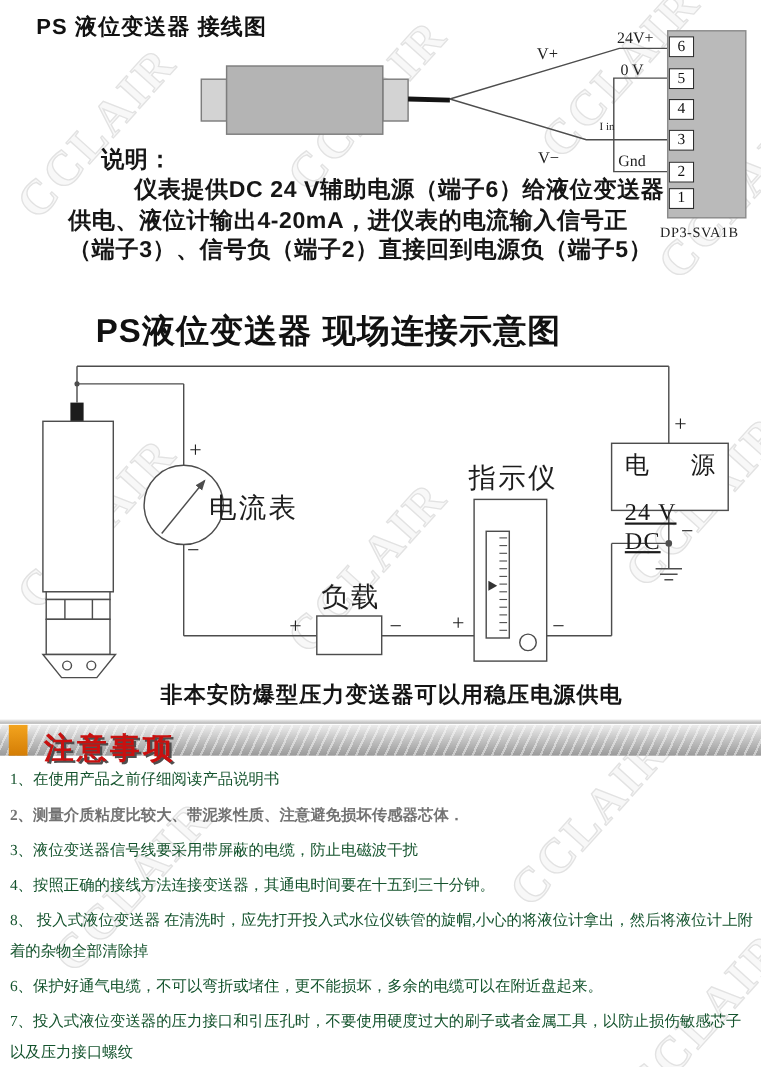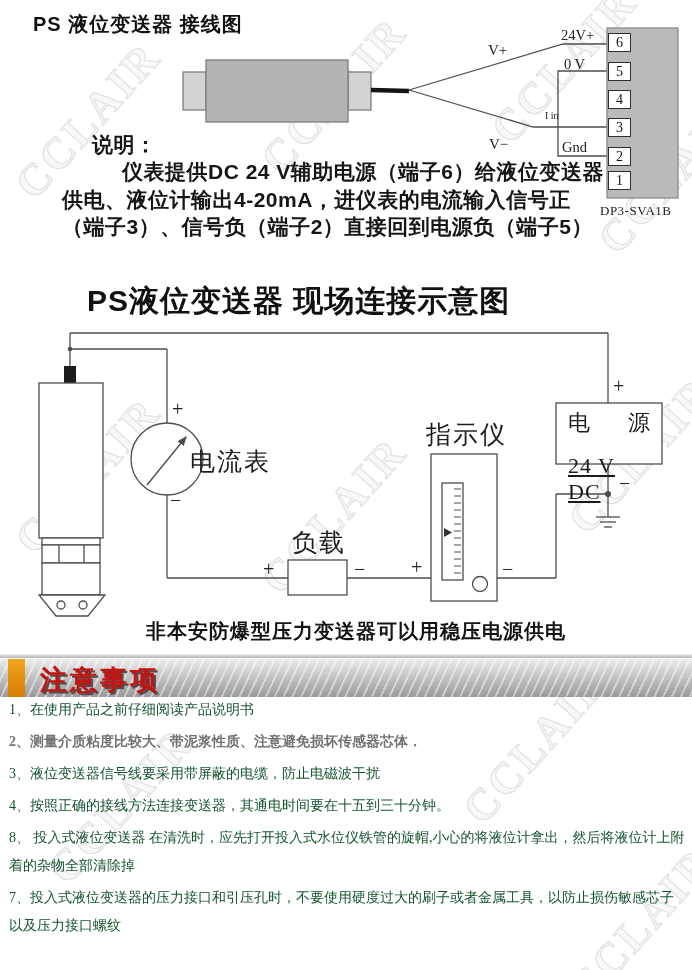--- a/index.html
+++ b/index.html
@@ -21,21 +21,21 @@
         font-family:"Liberation Serif",serif;font-size:14px;color:#111;}
   .explain{font-weight:bold;color:#161616;font-size:21px;letter-spacing:0.5px;}
   .power-txt{display:flex;flex-direction:column;box-sizing:border-box;
              padding:5px 12px 0;font-family:"Liberation Serif",serif;font-size:22px;color:#1b1b1b;}
   .power-row1{display:flex;justify-content:space-between;}
   .power-row2{text-align:left;letter-spacing:1px;margin-top:15px;text-decoration:underline;}
   .footnote{width:672px;left:20px;text-align:center;font-weight:bold;font-size:20px;
             color:#141414;letter-spacing:1px;}
   .strip{left:0;top:654px;width:692px;height:4px;z-index:2;
          background:linear-gradient(180deg,#f0f0f0,#b2b2b2);}
-  .banner{left:0;top:659px;width:692px;height:38px;z-index:2;
+  .banner{left:0;top:659px;width:692px;height:28px;z-index:2;
      background:
        repeating-linear-gradient(115deg,rgba(255,255,255,0.45) 0 2px,rgba(255,255,255,0) 2px 8px),
        linear-gradient(180deg,#ececec 0%,#bdbdbd 55%,#9a9a9a 100%);}
   .banner-accent{position:absolute;left:8px;top:0;bottom:0;width:17px;
        background:linear-gradient(180deg,#f3a41e,#d47d05);}
   .banner-title{position:absolute;left:40px;top:3px;font-size:27px;font-weight:bold;
        color:#c9100f;letter-spacing:3px;text-shadow:2px 2px 0 #4f4f4f;}
   .notes{position:absolute;left:9px;top:696px;width:676px;z-index:2;}
   .notes p{margin:0 0 4px;font-size:14px;line-height:28px;color:#14532d;
            font-family:"Liberation Serif",serif;}
@@ -187,16 +187,17 @@
     <div class="banner-accent"></div>
     <div class="banner-title">注意事项</div>
   </div>
 
   <div class="notes">
     <p>1、在使用产品之前仔细阅读产品说明书</p>
     <p class="bold">2、测量介质粘度比较大、带泥浆性质、注意避免损坏传感器芯体．</p>
     <p>3、液位变送器信号线要采用带屏蔽的电缆，防止电磁波干扰</p>
     <p>4、按照正确的接线方法连接变送器，其通电时间要在十五到三十分钟。</p>
     <p>8、 投入式液位变送器 在清洗时，应先打开投入式水位仪铁管的旋帽,小心的将液位计拿出，然后将液位计上附着的杂物全部清除掉</p>
+    <p>6、保护好通气电缆，不可以弯折或堵住，更不能损坏，多余的电缆可以在附近盘起来。</p>
     <p>7、投入式液位变送器的压力接口和引压孔时，不要使用硬度过大的刷子或者金属工具，以防止损伤敏感芯子以及压力接口螺纹</p>
   </div>
 
 </div>
 
 </body></html>

